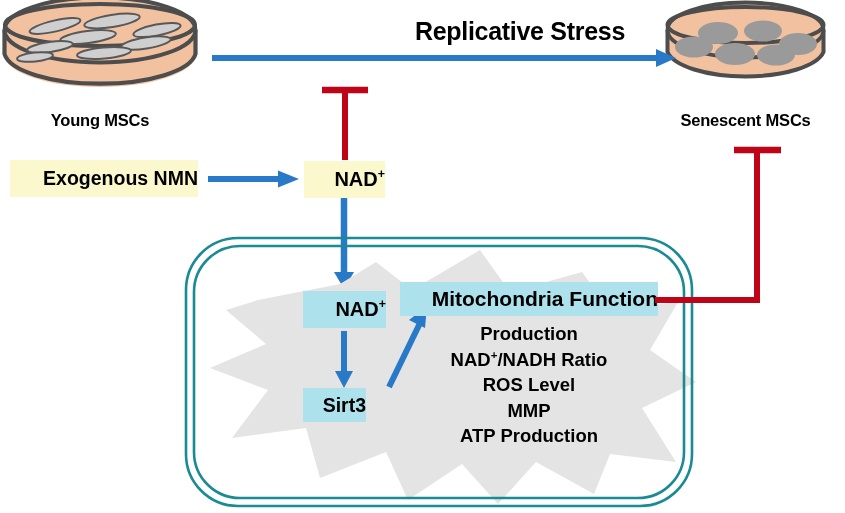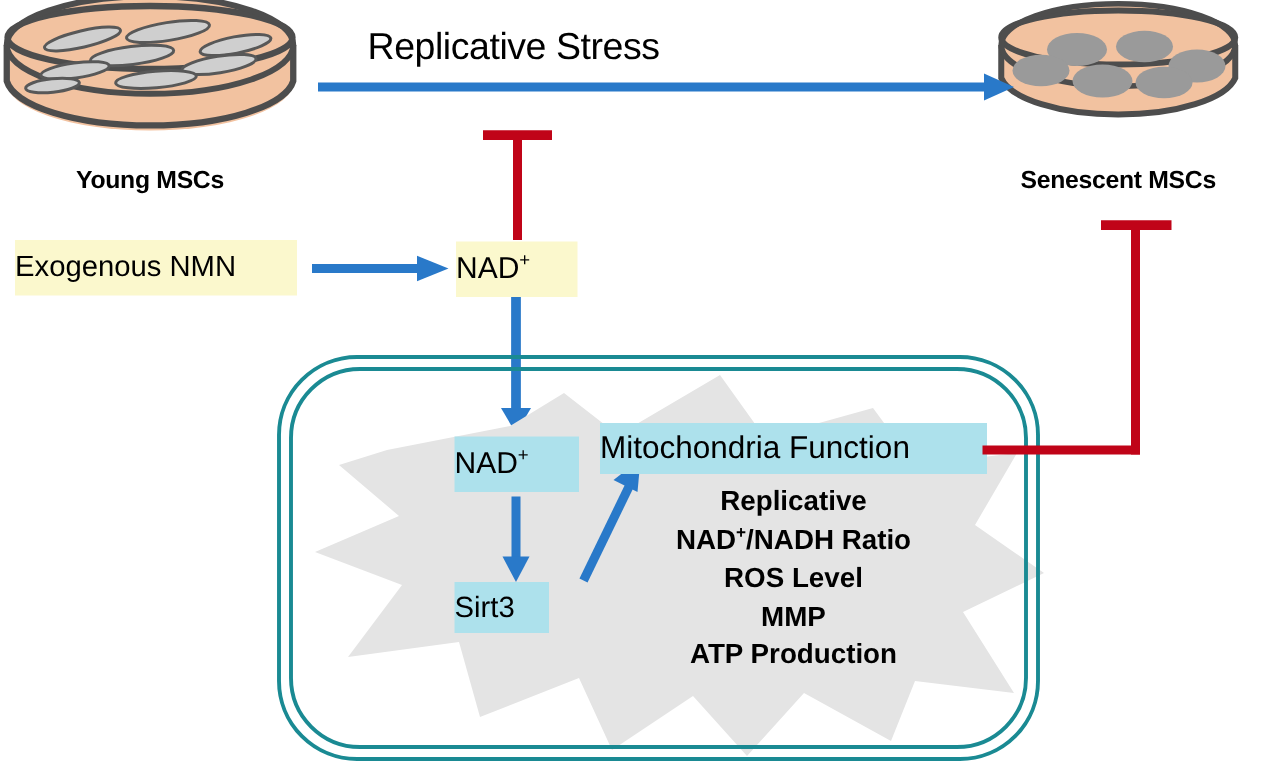--- a/index.html
+++ b/index.html
@@ -23,34 +23,34 @@
   .dish-label {
     font-weight: bold;
     font-size: 16.5px;
     color: #000000;
     letter-spacing: -0.2px;
     text-align: center;
     white-space: nowrap;
     margin-top: 16px;
   }
   .title-label {
-    font-weight: normal;
+    font-weight: bold;
     font-size: 25px;
     color: #000000;
     letter-spacing: -0.3px;
     white-space: nowrap;
-    text-align: left;
+    text-align: right;
   }
 
   
   .box {
     display: flex;
     align-items: center;
-    justify-content: flex-start;
-    font-weight: normal;
+    justify-content: flex-end;
+    font-weight: bold;
     color: #000000;
     white-space: nowrap;
     box-sizing: border-box;
   }
   .box-yellow { background: #fbf8cd; }
   .box-blue   { background: #ade1ec; }
 
   .sup {
     font-size: 0.62em;
     vertical-align: super;
@@ -193,21 +193,21 @@
       <line x1="8" y1="85" x2="40" y2="19" stroke="#2979c9" stroke-width="6"></line>
       <path d="M28 18 L46 4 L44 26 Z" fill="#2979c9"></path>
     </svg>
   </div>
 
   <div class="abs box box-blue" style="left:400px; top:282px; width:258px; height:34px; font-size:21px;">
     <span>Mitochondria Function</span>
   </div>
 
   <div class="abs func-list" style="left:400px; top:321px; width:258px;">
-    <div>Replicative</div>
+    <div>Production</div>
     <div><span>NAD</span><span class="sup">+</span><span>/NADH Ratio</span></div>
     <div>ROS Level</div>
     <div>MMP</div>
     <div>ATP Production</div>
   </div>
 
   <div class="abs" style="left:650px; top:140px; width:140px; height:170px;">
     <svg width="140" height="170" viewBox="0 0 140 170">
 
       <line x1="5" y1="160" x2="110" y2="160" stroke="#c00418" stroke-width="6"></line>

